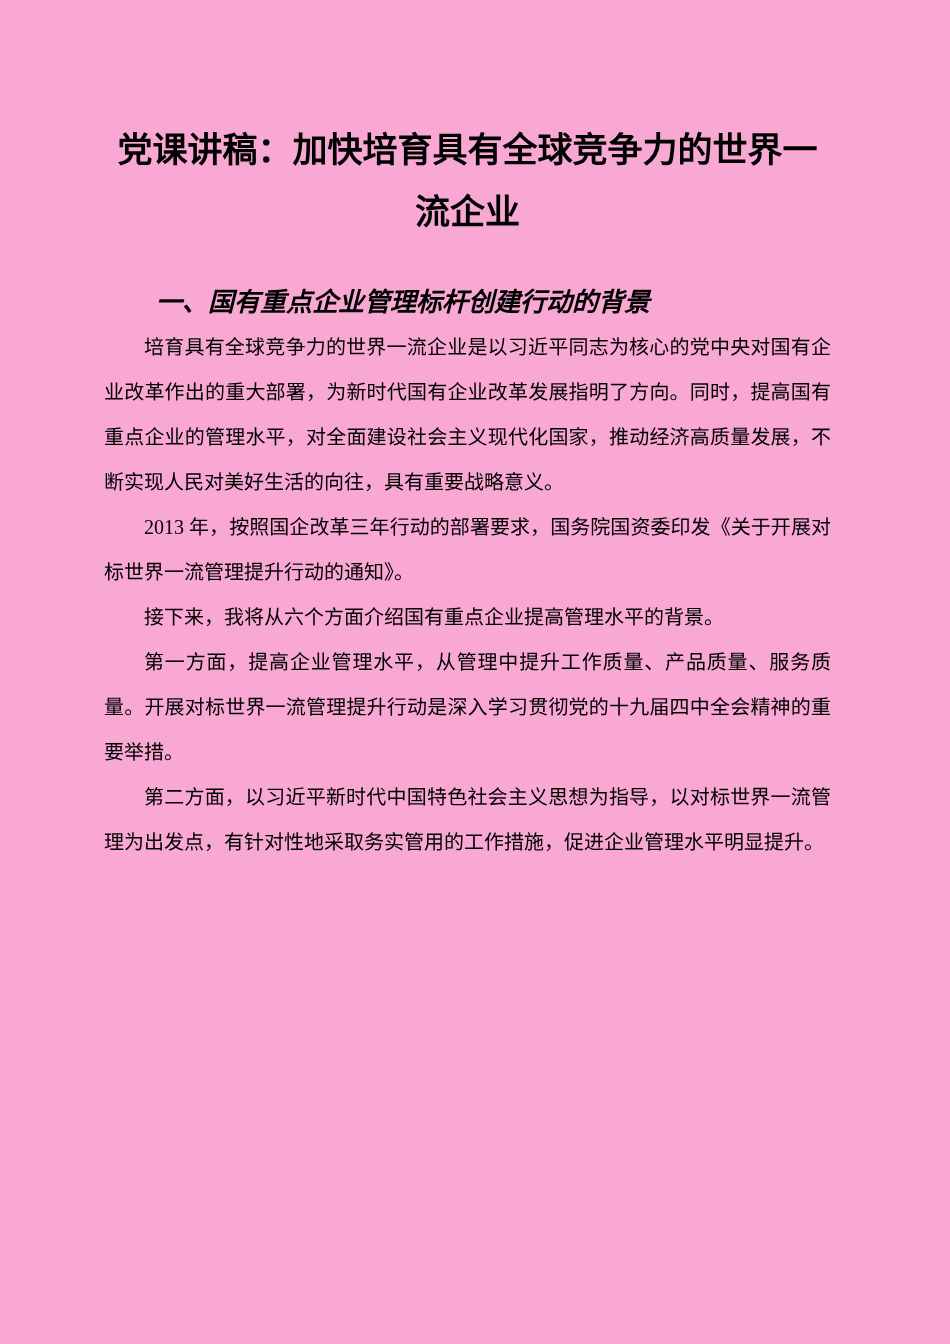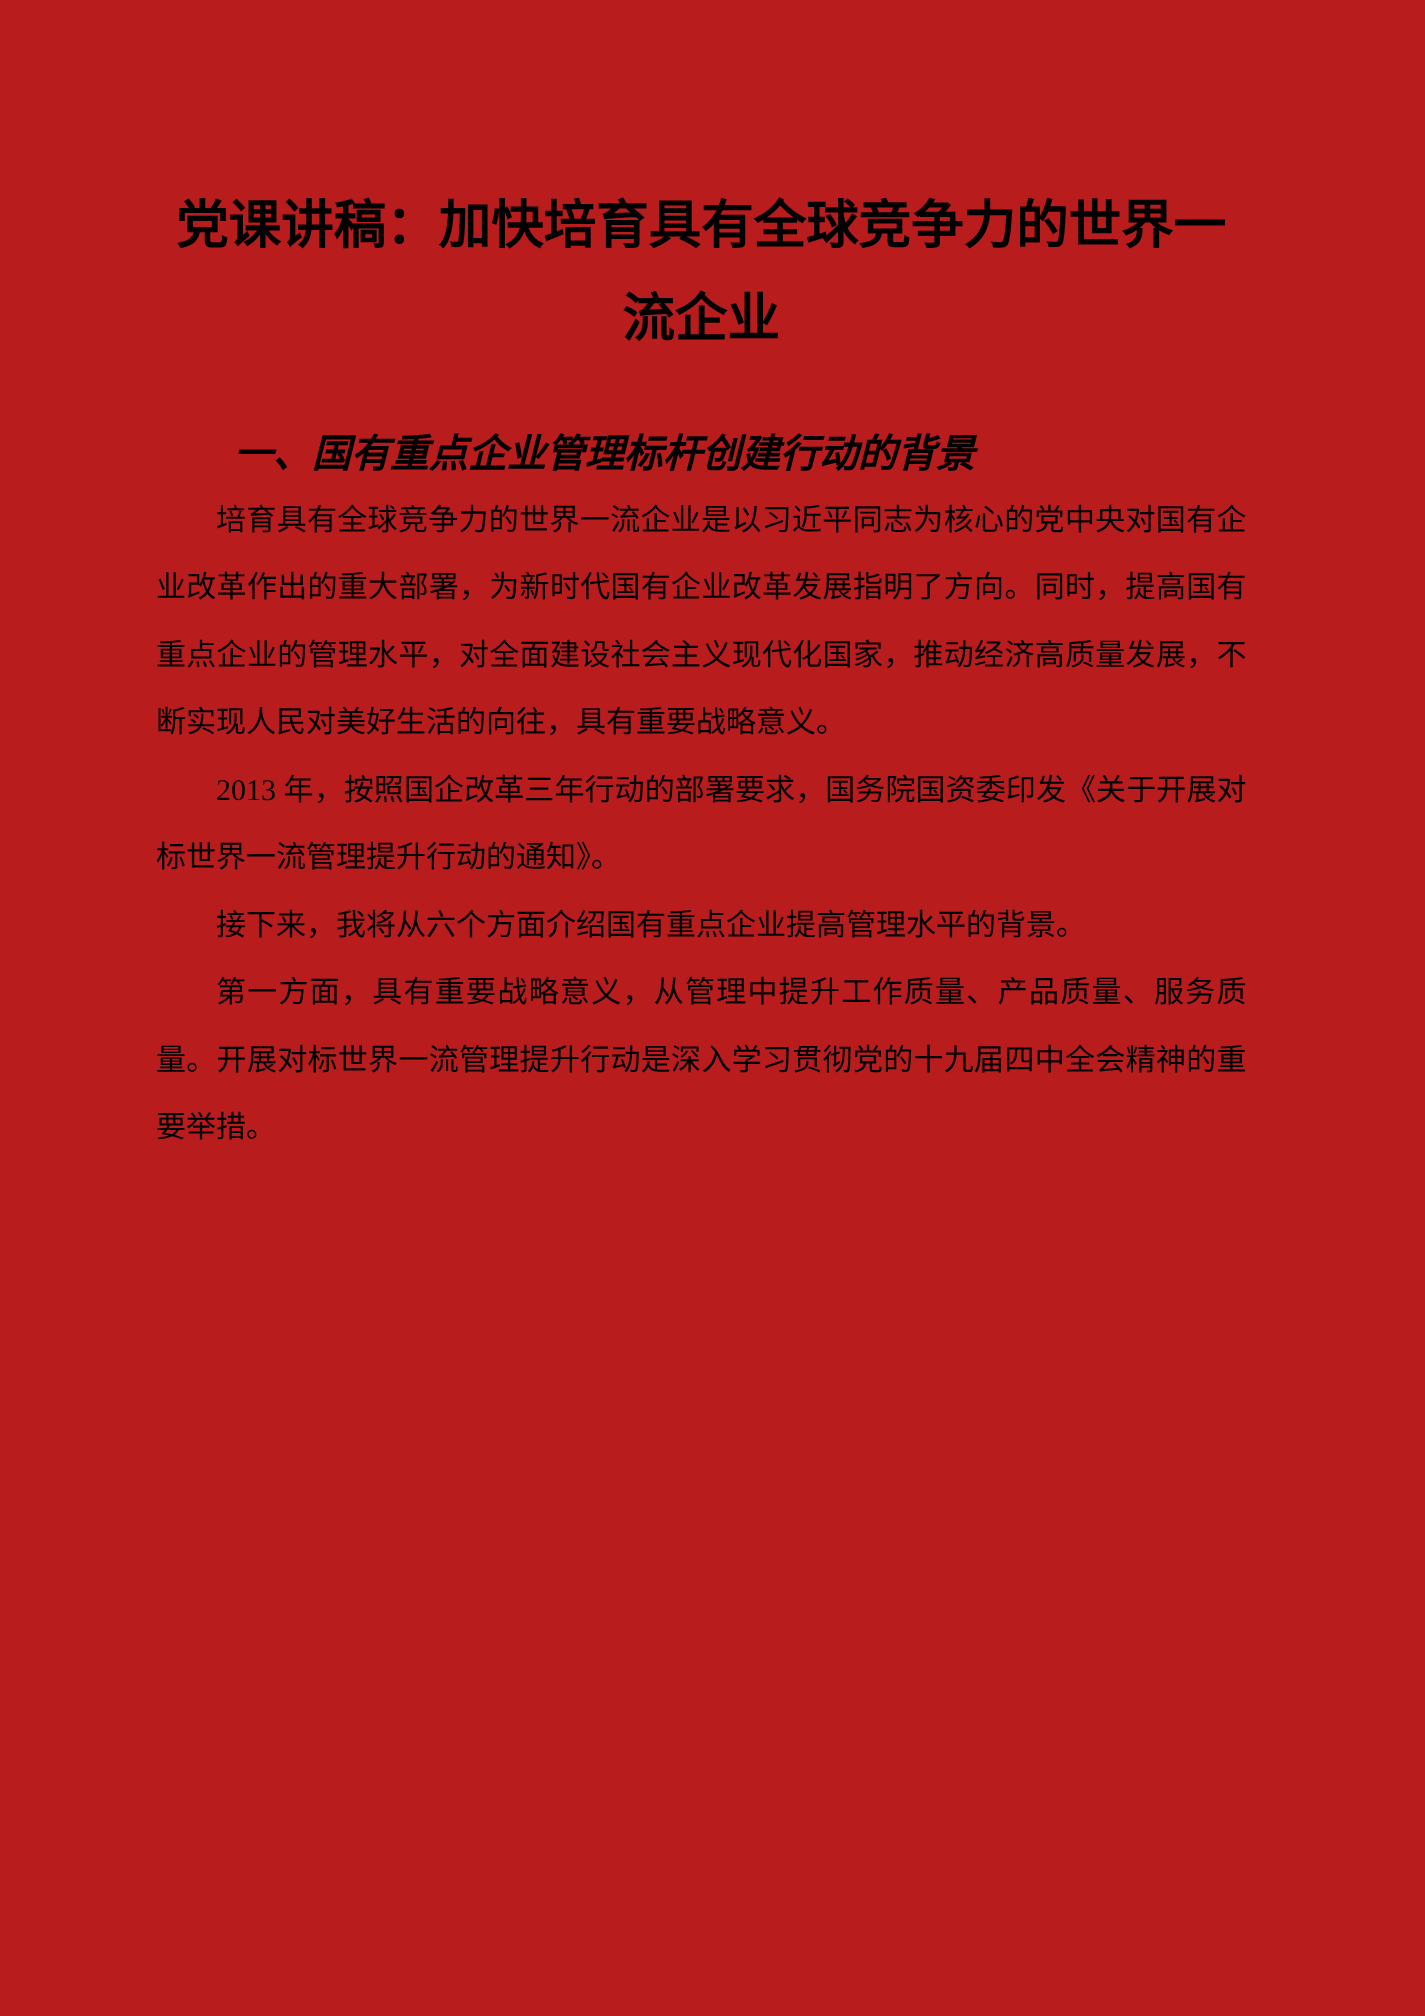--- a/index.html
+++ b/index.html
@@ -6,21 +6,21 @@
     html, body {
       margin: 0;
       padding: 0;
       background: #ffffff;
     }
     .page {
       position: relative;
       width: 950px;
       height: 1344px;
       margin: 0 auto;
-      background: #b91c1c;
+      background: #f9a8d4;
       color: #000000;
       overflow: hidden;
       box-sizing: border-box;
     }
     .content {
       position: absolute;
       left: 104px;
       top: 0;
       width: 727px;
     }
@@ -69,17 +69,18 @@
 
     <h2 class="section-heading">一、国有重点企业管理标杆创建行动的背景</h2>
 
     <p class="body-paragraph">培育具有全球竞争力的世界一流企业是以习近平同志为核心的党中央对国有企业改革作出的重大部署，为新时代国有企业改革发展指明了方向。同时，提高国有重点企业的管理水平，对全面建设社会主义现代化国家，推动经济高质量发展，不断实现人民对美好生活的向往，具有重要战略意义。</p>
 
     <p class="body-paragraph">2013 年，按照国企改革三年行动的部署要求，国务院国资委印发《关于开展对标世界一流管理提升行动的通知》。</p>
 
 
     <p class="body-paragraph">接下来，我将从六个方面介绍国有重点企业提高管理水平的背景。</p>
 
-    <p class="body-paragraph">第一方面，具有重要战略意义，从管理中提升工作质量、产品质量、服务质量。开展对标世界一流管理提升行动是深入学习贯彻党的十九届四中全会精神的重要举措。</p>
+    <p class="body-paragraph">第一方面，提高企业管理水平，从管理中提升工作质量、产品质量、服务质量。开展对标世界一流管理提升行动是深入学习贯彻党的十九届四中全会精神的重要举措。</p>
 
+    <p class="body-paragraph">第二方面，以习近平新时代中国特色社会主义思想为指导，以对标世界一流管理为出发点，有针对性地采取务实管用的工作措施，促进企业管理水平明显提升。</p>
 
   </div>
 </div>
 
 </body></html>

